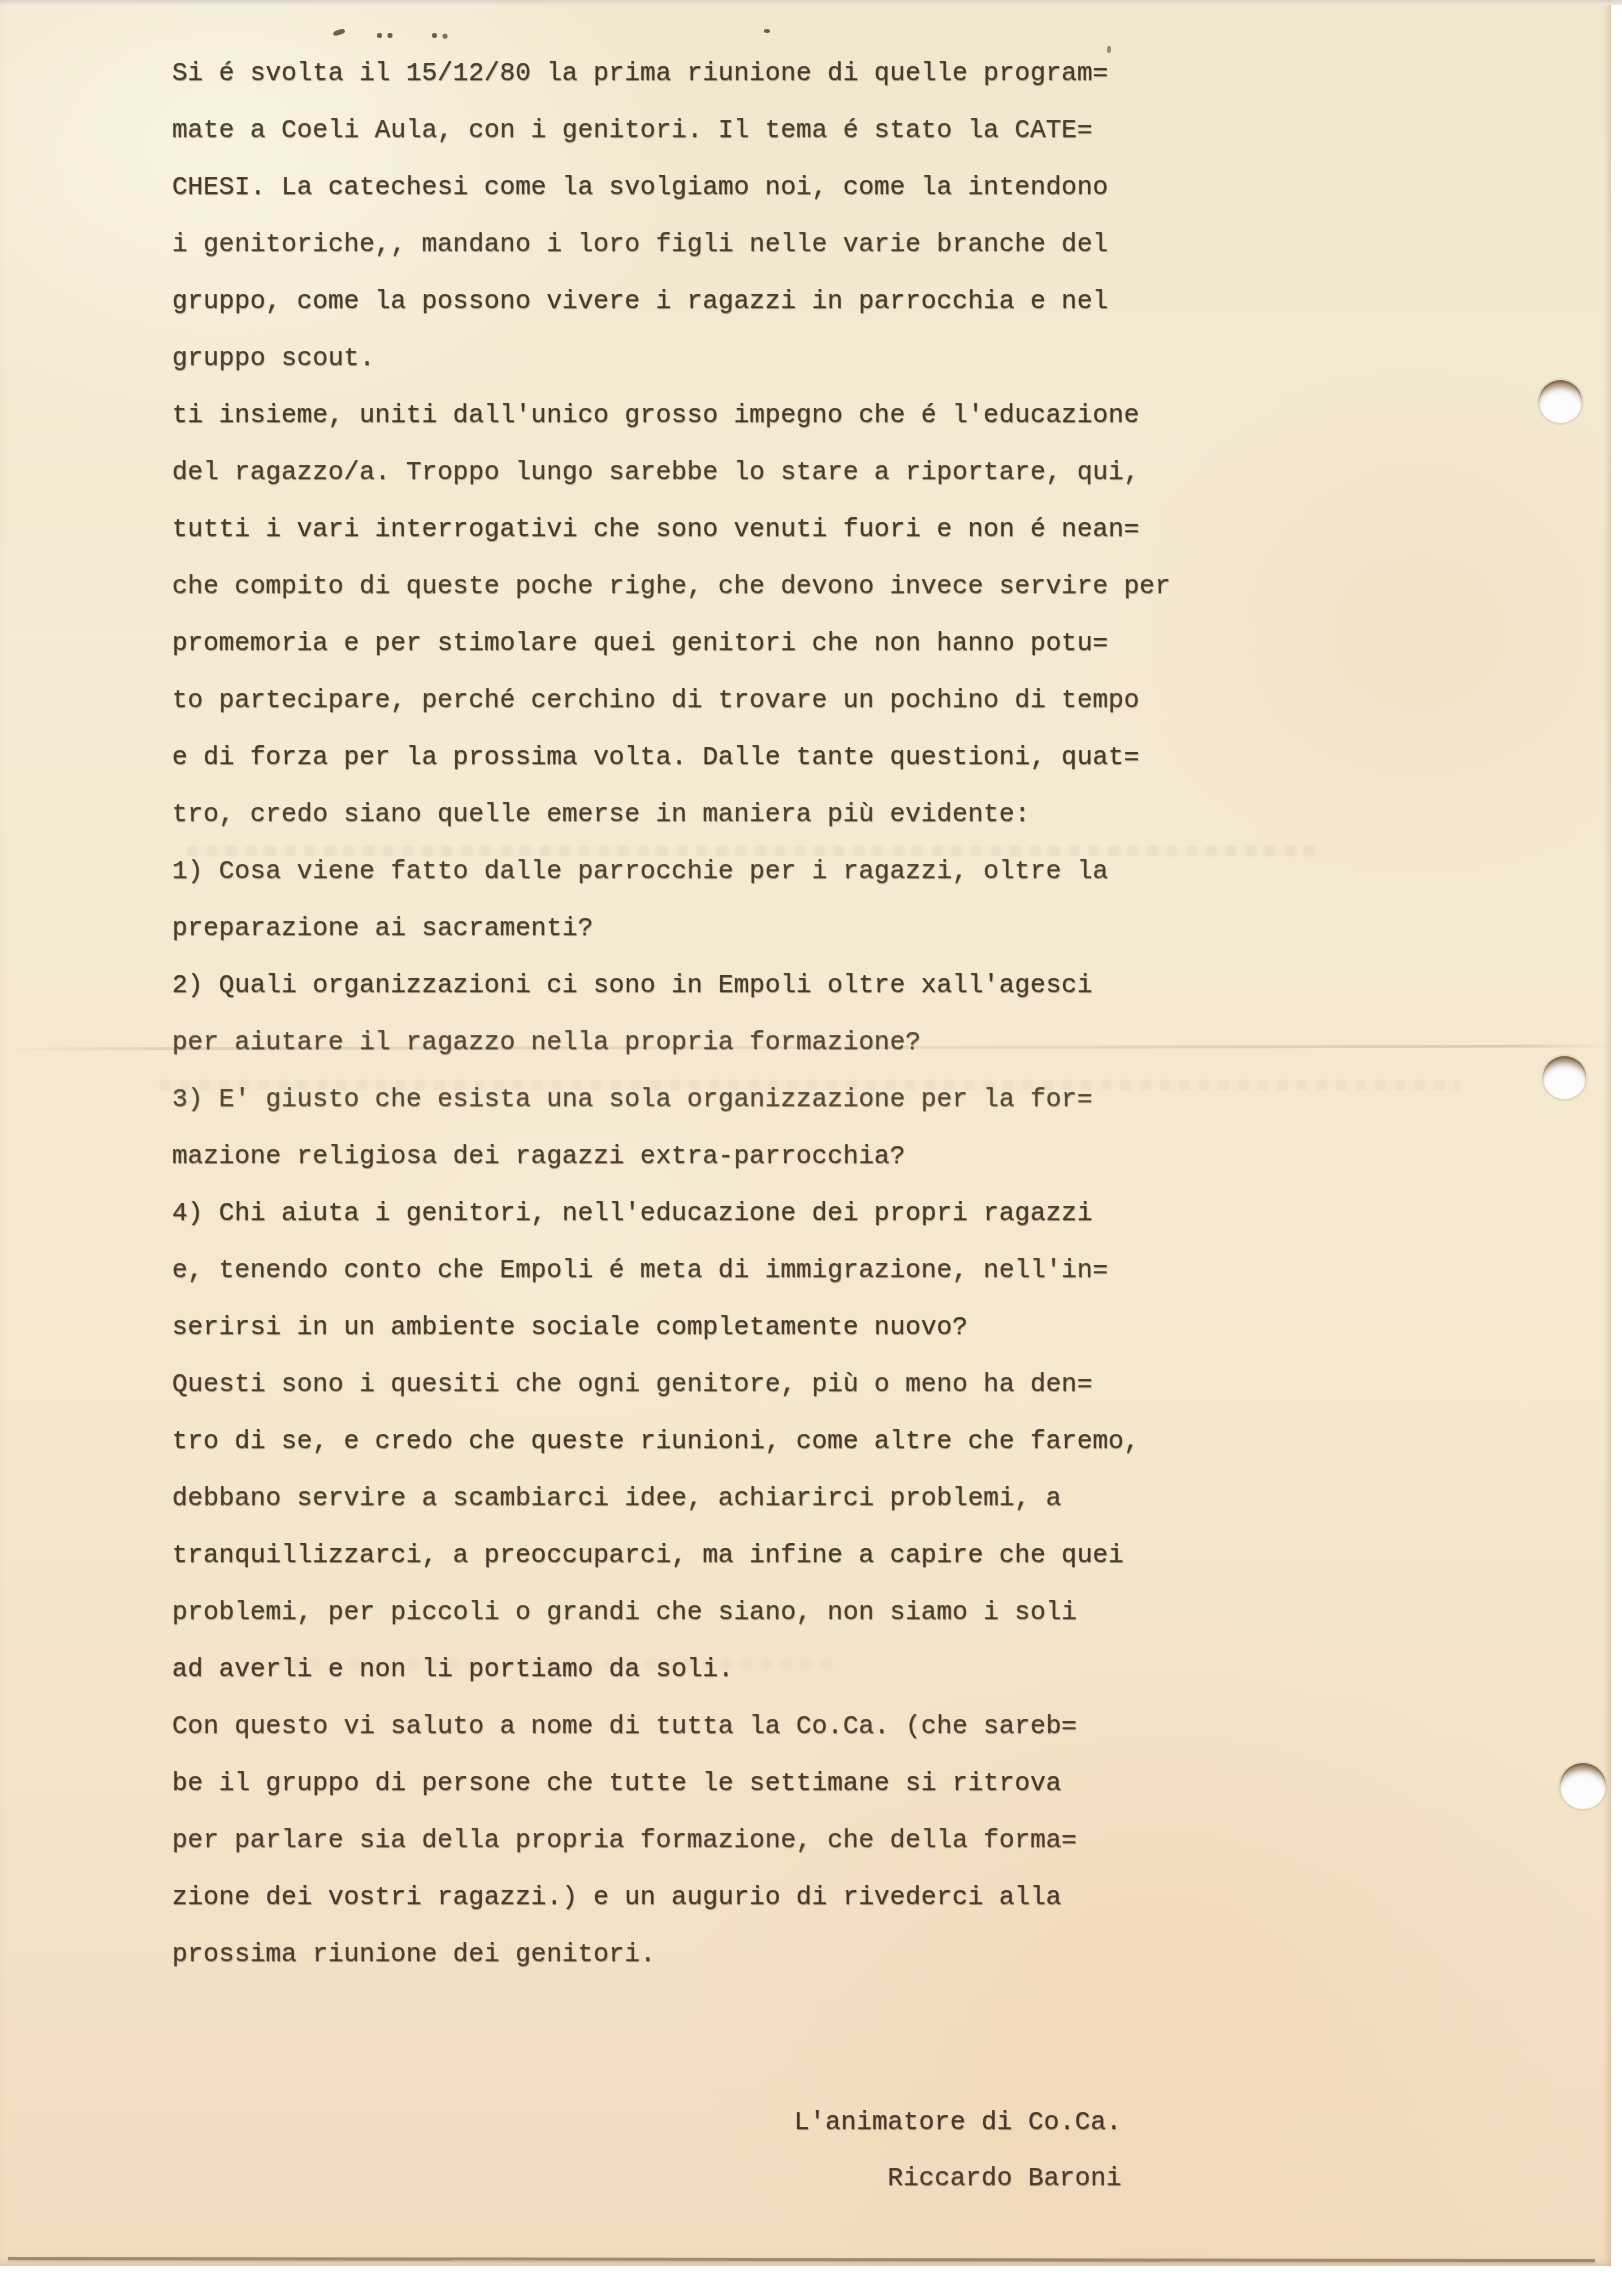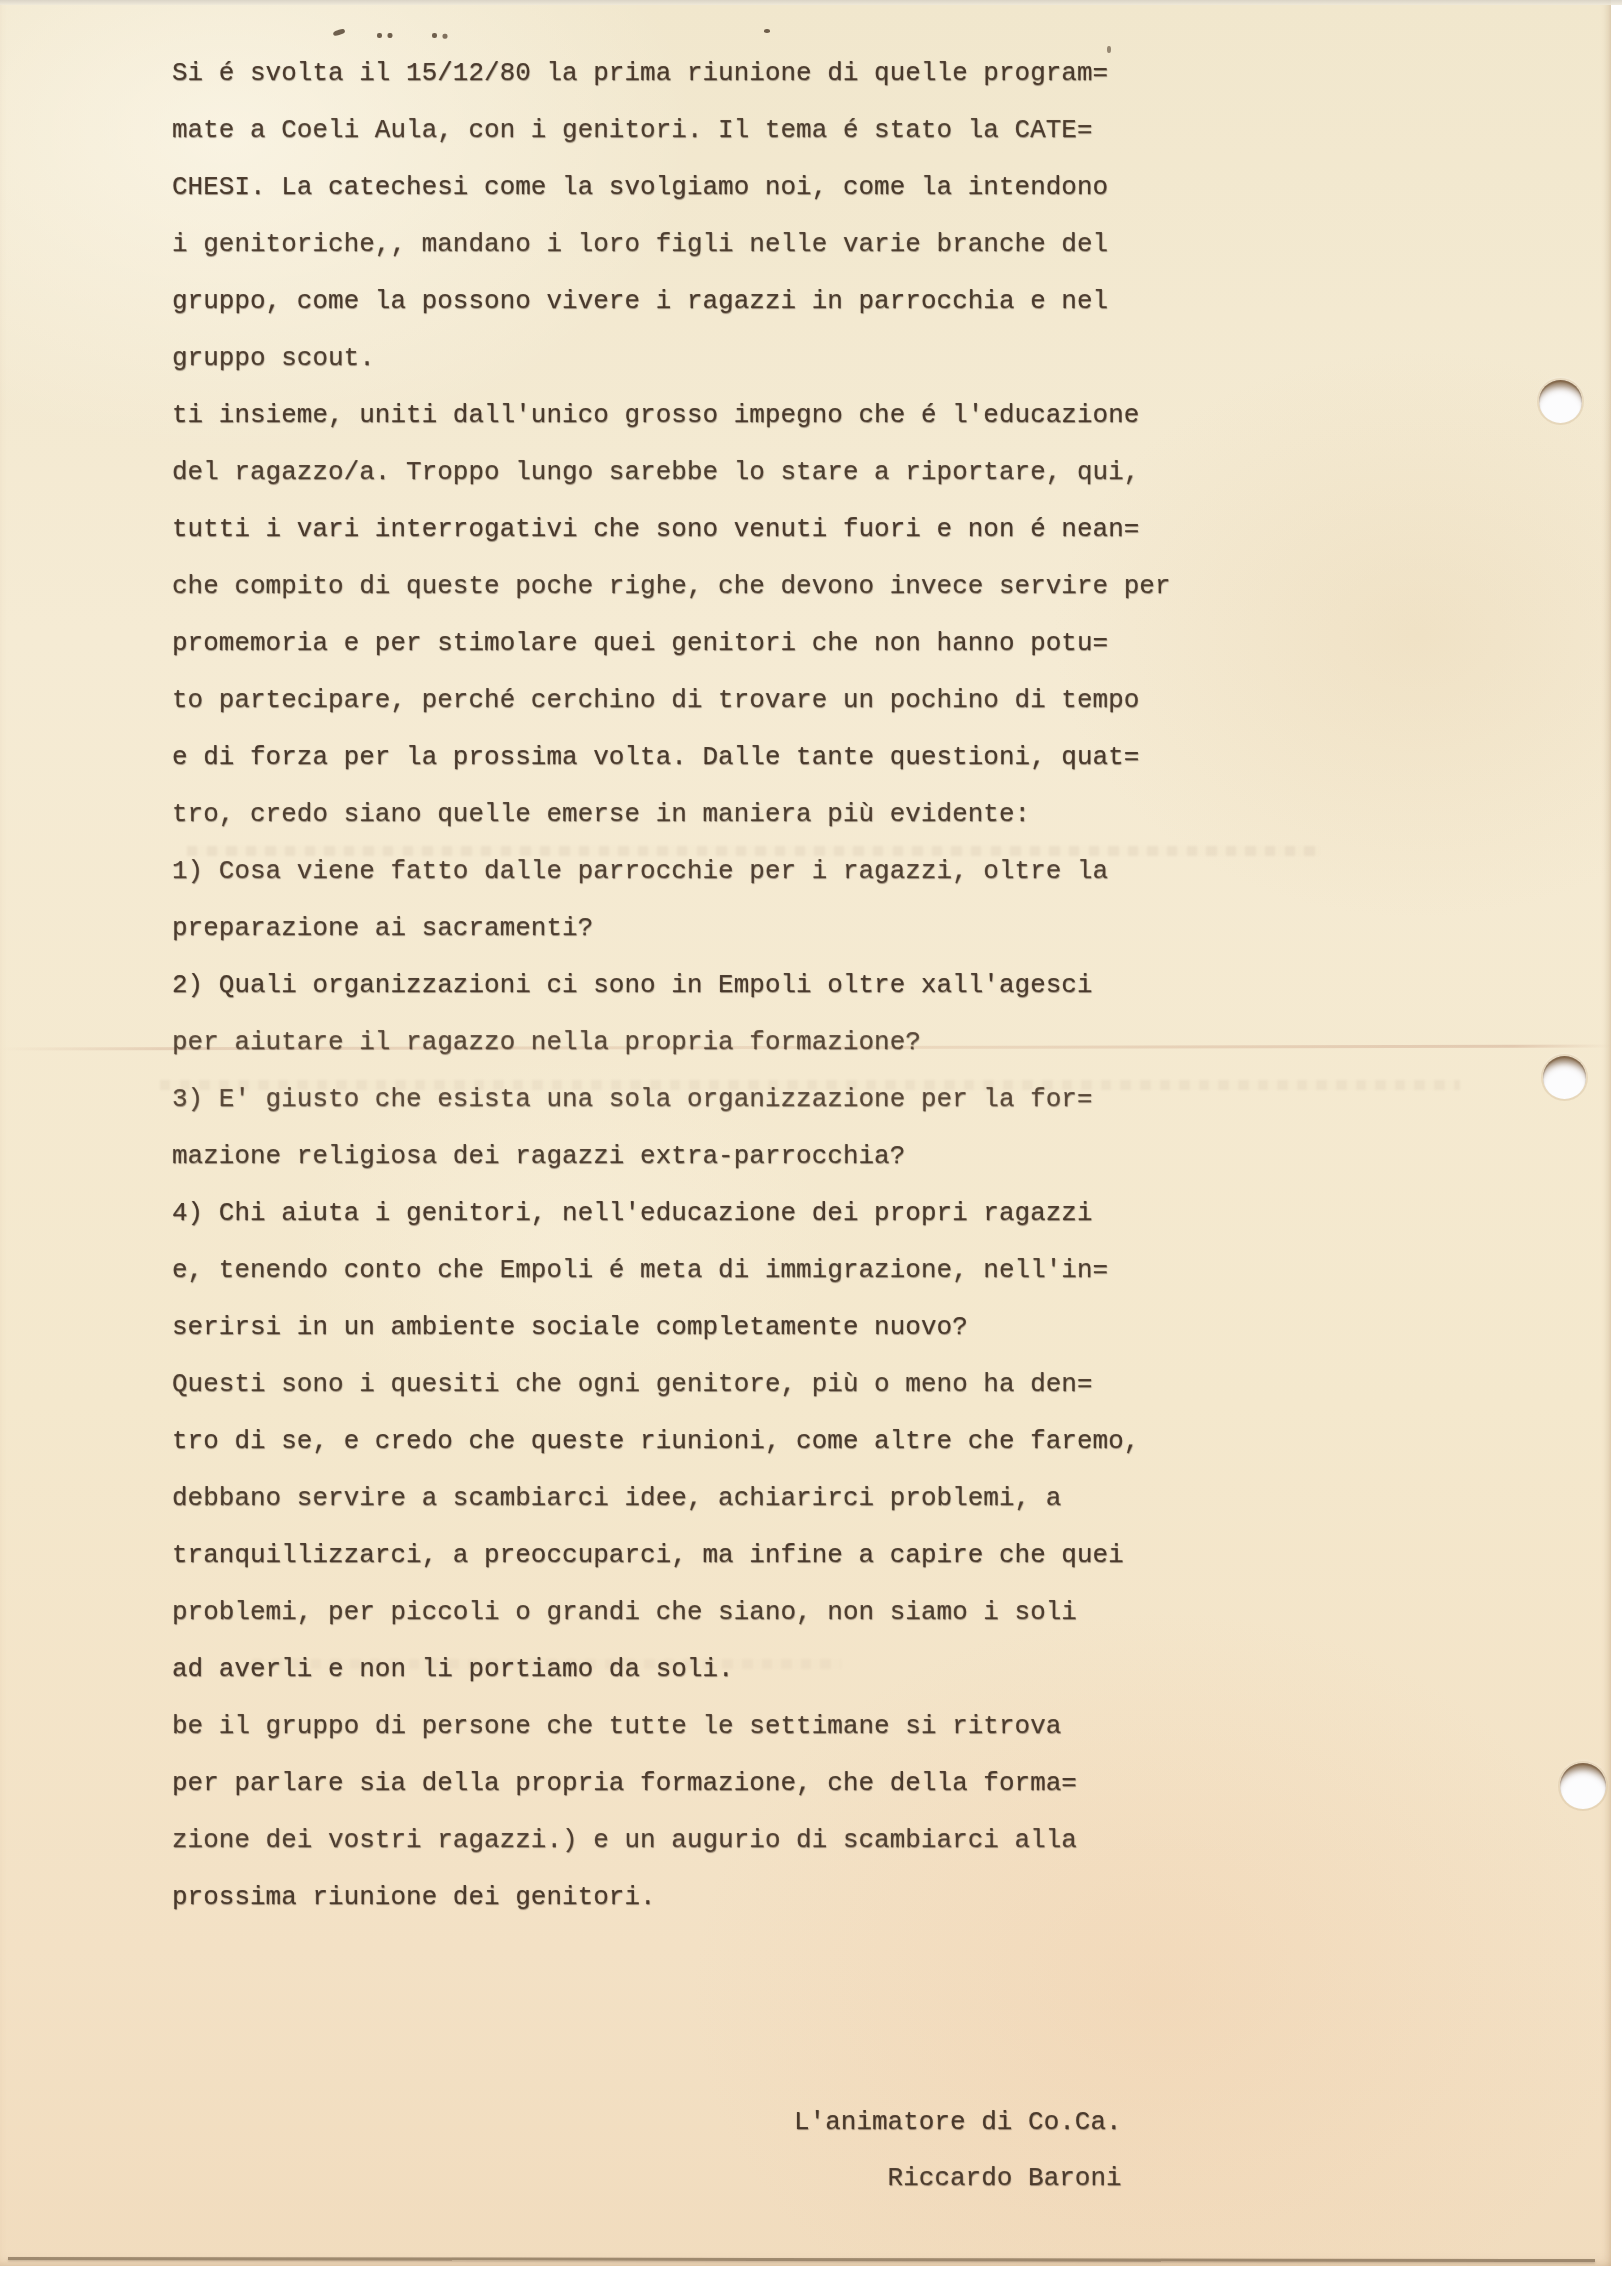--- a/index.html
+++ b/index.html
@@ -165,23 +165,24 @@
         <div class="line">mazione religiosa dei ragazzi extra-parrocchia?</div>
         <div class="line">4) Chi aiuta i genitori, nell'educazione dei propri ragazzi</div>
         <div class="line">e, tenendo conto che Empoli é meta di immigrazione, nell'in=</div>
         <div class="line">serirsi in un ambiente sociale completamente nuovo?</div>
         <div class="line">Questi sono i quesiti che ogni genitore, più o meno ha den=</div>
         <div class="line">tro di se, e credo che queste riunioni, come altre che faremo,</div>
         <div class="line">debbano servire a scambiarci idee, achiarirci problemi, a</div>
         <div class="line">tranquillizzarci, a preoccuparci, ma infine a capire che quei</div>
         <div class="line">problemi, per piccoli o grandi che siano, non siamo i soli</div>
         <div class="line">ad averli e non li portiamo da soli.</div>
+        <div class="line">Con questo vi saluto a nome di tutta la Co.Ca. (che sareb=</div>
         <div class="line">be il gruppo di persone che tutte le settimane si ritrova</div>
         <div class="line">per parlare sia della propria formazione, che della forma=</div>
-        <div class="line">zione dei vostri ragazzi.) e un augurio di scambiarci alla</div>
+        <div class="line">zione dei vostri ragazzi.) e un augurio di rivederci alla</div>
         <div class="line">prossima riunione dei genitori.</div>
       </div>
 
     <div class="signature">
       <div class="line sig-role">L'animatore di Co.Ca.</div>
       <div class="line sig-name">Riccardo Baroni</div>
     </div>
 
     <div class="bottom-edge"></div>
   </div>

